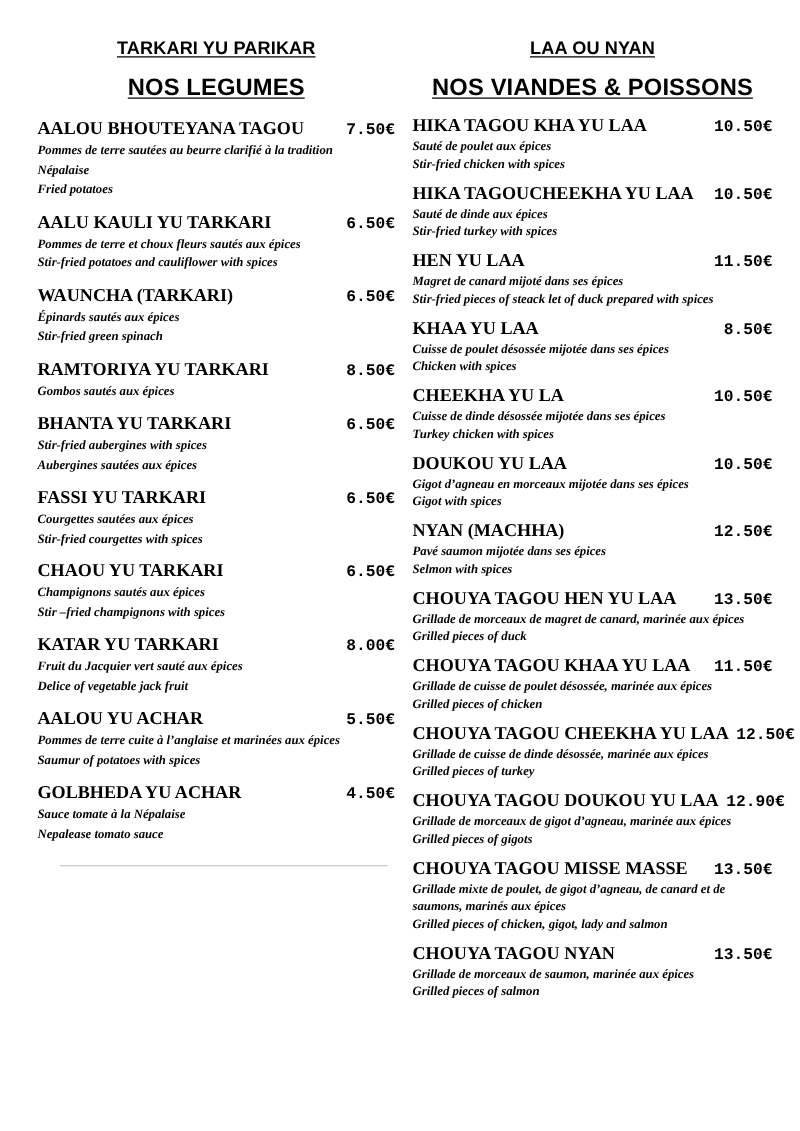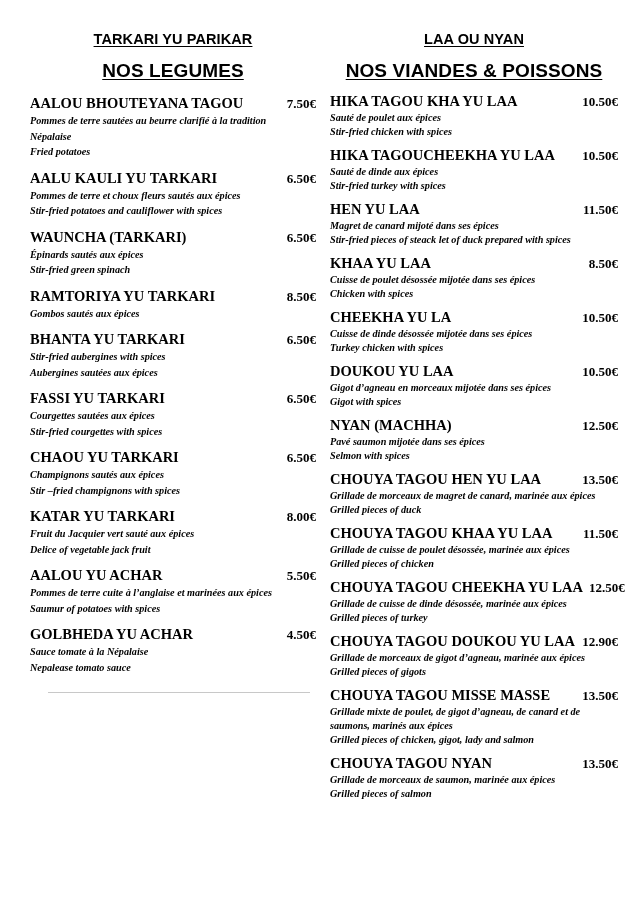--- a/index.html
+++ b/index.html
@@ -72,21 +72,21 @@
     gap: 6px;
   }
   .item-name {
     font-family: "Liberation Serif", "DejaVu Serif", serif;
     font-weight: bold;
     font-size: 14.5px;
     line-height: 19px;
     white-space: nowrap;
   }
   .item-price {
-    font-family: Liberation Serif, serif;
+    font-family: Liberation Mono, monospace;
     font-weight: bold;
     font-size: 13px;
     line-height: 19px;
     white-space: nowrap;
     text-align: right;
   }
   .desc {
     font-family: Liberation Serif, serif;
     font-style: italic;
     font-weight: bold;

